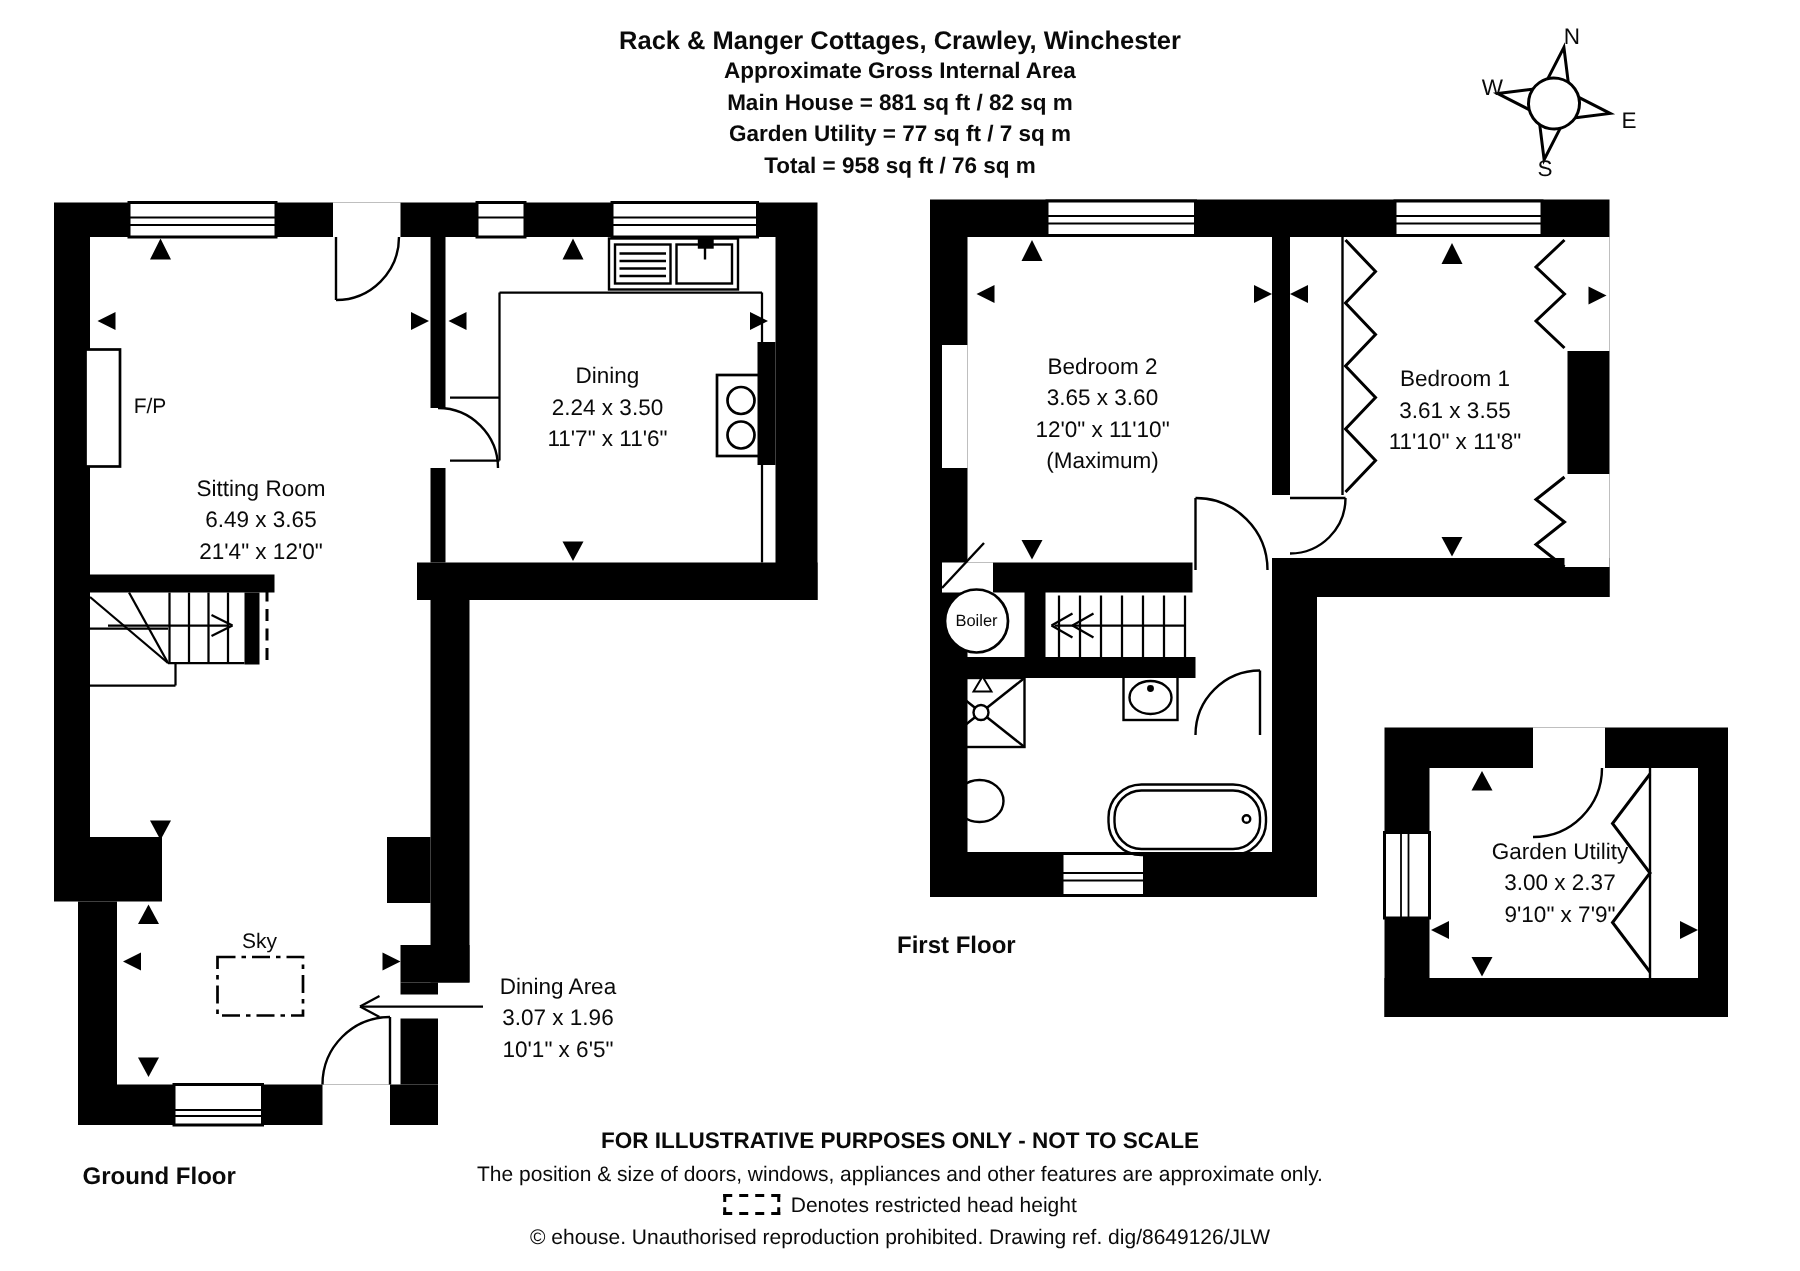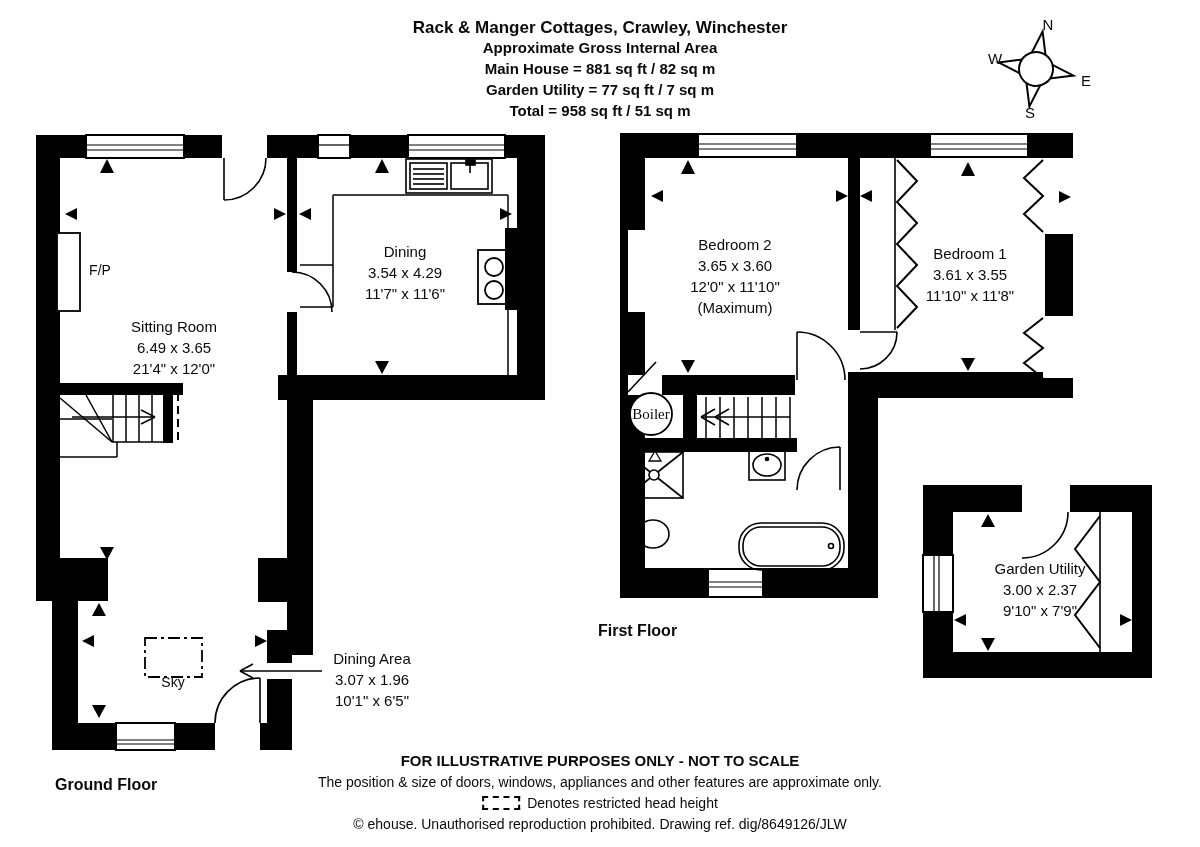--- a/index.html
+++ b/index.html
@@ -5,21 +5,21 @@
   html,body{margin:0;padding:0;background:#fff;}
   #plan{position:relative;width:1200px;height:847px;background:#fff;
         font-family:"Liberation Sans",sans-serif;overflow:hidden;}
   #plan svg{position:absolute;left:0;top:0;}
   .lbl{position:absolute;transform:translate(-50%,-50%);text-align:center;
        font-size:15px;line-height:20px;color:#0a0a0a;white-space:nowrap;}
   .bold{font-weight:bold;}
   .t17{font-size:17px;line-height:21px;}
   .t16{font-size:16px;}
   .t14{font-size:14px;}
-  .t13{font-size:15px;font-family:Liberation Serif, serif;}
+  .t13{font-size:11px;}
   .left-anchor{transform:translate(0,-50%);text-align:right;}
   .lh21 div{line-height:21px;}
   .footer-row{display:flex;align-items:center;gap:7px;}
   .dashbox{display:inline-block;width:34px;height:10px;border:2px dashed #000;}
 </style>
 </head>
 <body>
 
 <div id="plan">
 
@@ -270,36 +270,36 @@
       <polygon points="-38,0 -12,-8 -12,8"></polygon>
       <circle cx="0" cy="0" r="17"></circle>
     </g>
   </g>
 </svg>
 
   <div class="lbl bold t17" style="left:600px;top:27px">Rack &amp; Manger Cottages, Crawley, Winchester</div>
   <div class="lbl bold" style="left:600px;top:48px">Approximate Gross Internal Area</div>
   <div class="lbl bold" style="left:600px;top:69px">Main House = 881 sq ft / 82 sq m</div>
   <div class="lbl bold" style="left:600px;top:90px">Garden Utility = 77 sq ft / 7 sq m</div>
-  <div class="lbl bold" style="left:600px;top:111px">Total = 958 sq ft / 51 sq m</div>
+  <div class="lbl bold" style="left:600px;top:111px">Total = 958 sq ft / 76 sq m</div>
 
   <div class="lbl" style="left:1048px;top:25px">N</div>
   <div class="lbl" style="left:1086px;top:81px">E</div>
   <div class="lbl" style="left:1030px;top:113px">S</div>
   <div class="lbl" style="left:995px;top:59px">W</div>
 
   <div class="lbl lh21" style="left:174px;top:347px">
     <div>Sitting Room</div>
     <div>6.49 x 3.65</div>
     <div>21'4" x 12'0"</div>
   </div>
 
   <div class="lbl lh21" style="left:405px;top:272px">
     <div>Dining</div>
-    <div>3.54 x 4.29</div>
+    <div>2.24 x 3.50</div>
     <div>11'7" x 11'6"</div>
   </div>
 
   <div class="lbl lh21" style="left:372px;top:679px">
     <div>Dining Area</div>
     <div>3.07 x 1.96</div>
     <div>10'1" x 6'5"</div>
   </div>
 
   <div class="lbl lh21" style="left:735px;top:276px">
@@ -315,21 +315,21 @@
     <div>11'10" x 11'8"</div>
   </div>
 
   <div class="lbl lh21" style="left:1040px;top:589px">
     <div>Garden Utility</div>
     <div>3.00 x 2.37</div>
     <div>9'10" x 7'9"</div>
   </div>
 
   <div class="lbl t14" style="left:100px;top:270px">F/P</div>
-  <div class="lbl t14" style="left:173px;top:682px">Sky</div>
+  <div class="lbl t14" style="left:173px;top:627px">Sky</div>
   <div class="lbl t13" style="left:651px;top:414px">Boiler</div>
 
   <div class="lbl bold t16 left-anchor" style="left:55px;top:785px">Ground Floor</div>
   <div class="lbl bold t16 left-anchor" style="left:598px;top:631px">First Floor</div>
 
   <div class="lbl t14" style="left:600px;top:782px">The position &amp; size of doors, windows, appliances and other features are approximate only.</div>
   <div class="lbl bold" style="left:600px;top:761px">FOR ILLUSTRATIVE PURPOSES ONLY - NOT TO SCALE</div>
   <div class="lbl t14" style="left:600px;top:803px">
     <span class="footer-row">
       <span class="dashbox"></span>

